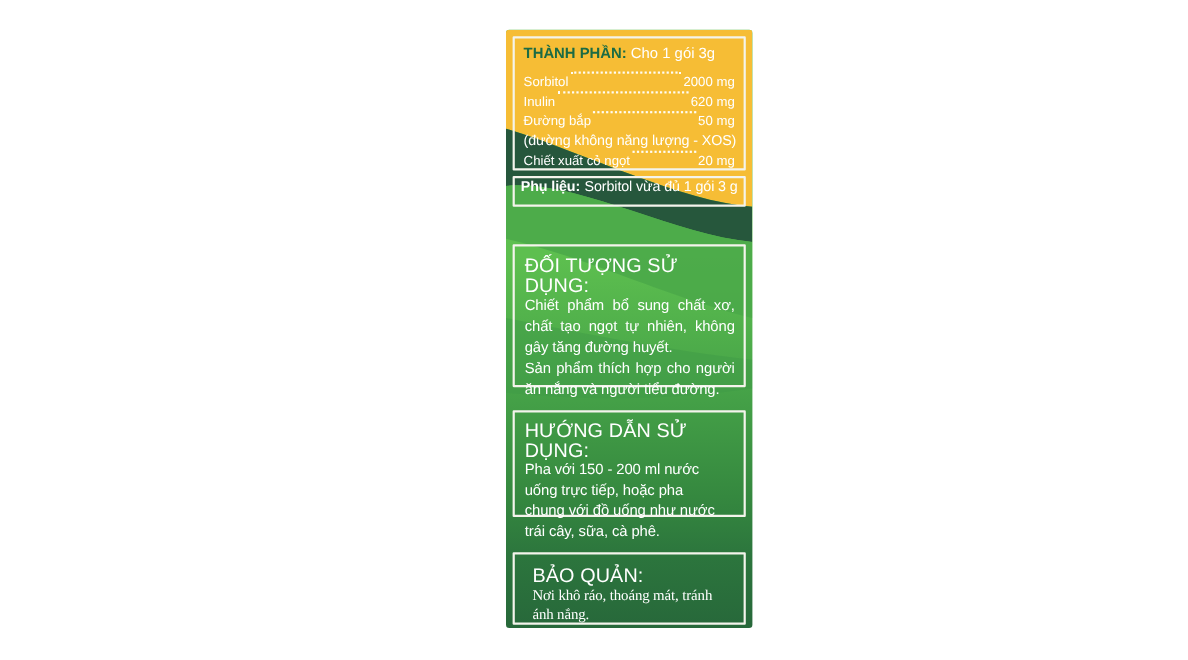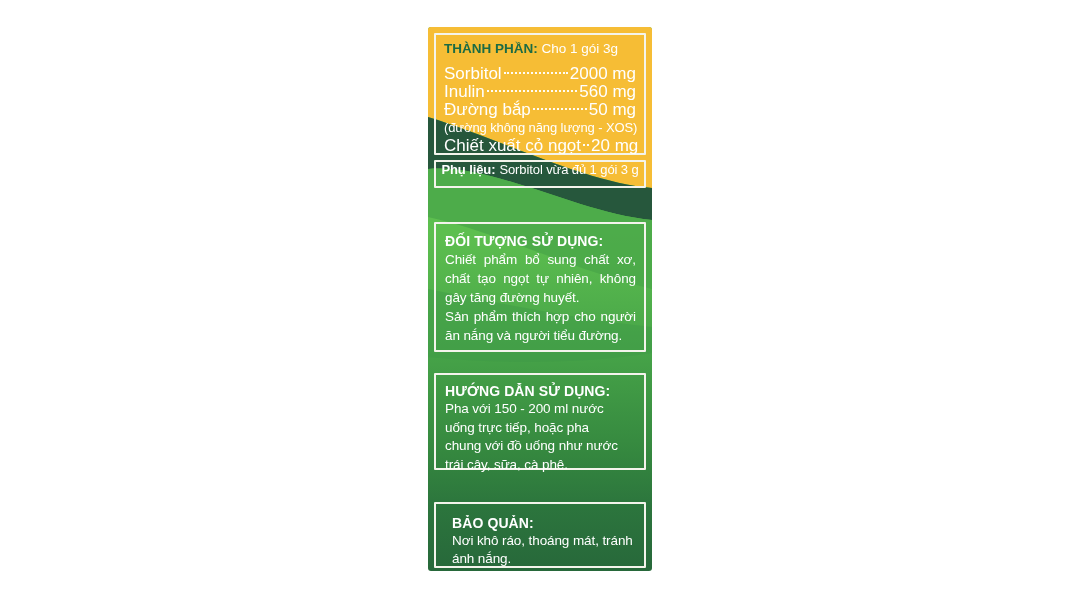--- a/index.html
+++ b/index.html
@@ -7,20 +7,21 @@
     padding: 0;
     background: #ffffff;
   }
   .stage {
     position: relative;
     width: 904px;
     height: 600px;
     background: #ffffff;
     overflow: hidden;
     font-family: "Liberation Sans", "DejaVu Sans", sans-serif;
+    margin-left: 32px;
   }
   .label {
     position: absolute;
     left: 428px;
     top: 27px;
     width: 224px;
     height: 544px;
     border-radius: 3px;
     overflow: hidden;
     
@@ -64,22 +65,22 @@
   .ing-header .ing-title {
     font-weight: bold;
     color: #1b6b44;
   }
   .ing-header .ing-title-suffix {
     color: #ffffff;
     font-weight: normal;
   }
   .ing-row {
     display: flex;
-    align-items: center;
-    font-size: 17px;
+    align-items: flex-start;
+    font-size: 12px;
     line-height: 18px;
     white-space: nowrap;
   }
   .ing-row .dots {
     flex: 1;
     border-bottom: 2px dotted rgba(255,255,255,0.95);
     margin: 0 2px 3px 2px;
     min-width: 6px;
   }
   .ing-note {
@@ -112,33 +113,33 @@
     height: 97px;
     padding: 7px 25px 4px 9px;
   }
   
   .box-storage {
     top: 475px;
     height: 66px;
     padding: 10px 8px 4px 16px;
   }
   .sec-title {
-    font-weight: bold;
-    font-size: 14px;
+    font-weight: normal;
+    font-size: 18px;
     line-height: 18px;
     letter-spacing: 0.1px;
   }
   .sec-body {
     font-size: 13.5px;
     line-height: 19px;
     letter-spacing: -0.1px;
   }
   .sec-body.justify { text-align: justify; }
   .box-usage .sec-body { line-height: 18.5px; }
-  .box-storage .sec-body { line-height: 18px; }
+  .box-storage .sec-body { line-height: 18px; font-family: Liberation Serif, serif; }
 </style>
 </head>
 <body>
 
 <div class="stage">
   <div class="label">
 
     <svg class="label-bg-svg" viewBox="0 0 224 544" preserveAspectRatio="none" aria-hidden="true">
 
       <path d="M0,0 H224 V161 C158,156 72,112 0,90 Z" fill="#f6bd35"></path>
@@ -156,21 +157,21 @@
         <span class="ing-title-suffix">Cho 1 gói 3g</span>
       </div>
       <div class="ing-row">
         <span>Sorbitol</span>
         <span class="dots"></span>
         <span>2000 mg</span>
       </div>
       <div class="ing-row">
         <span>Inulin</span>
         <span class="dots"></span>
-        <span>560 mg</span>
+        <span>620 mg</span>
       </div>
       <div class="ing-row">
         <span>Đường bắp</span>
         <span class="dots"></span>
         <span>50 mg</span>
       </div>
       <div class="ing-note">(đường không năng lượng - XOS)</div>
       <div class="ing-row">
         <span>Chiết xuất cỏ ngọt</span>
         <span class="dots"></span>

